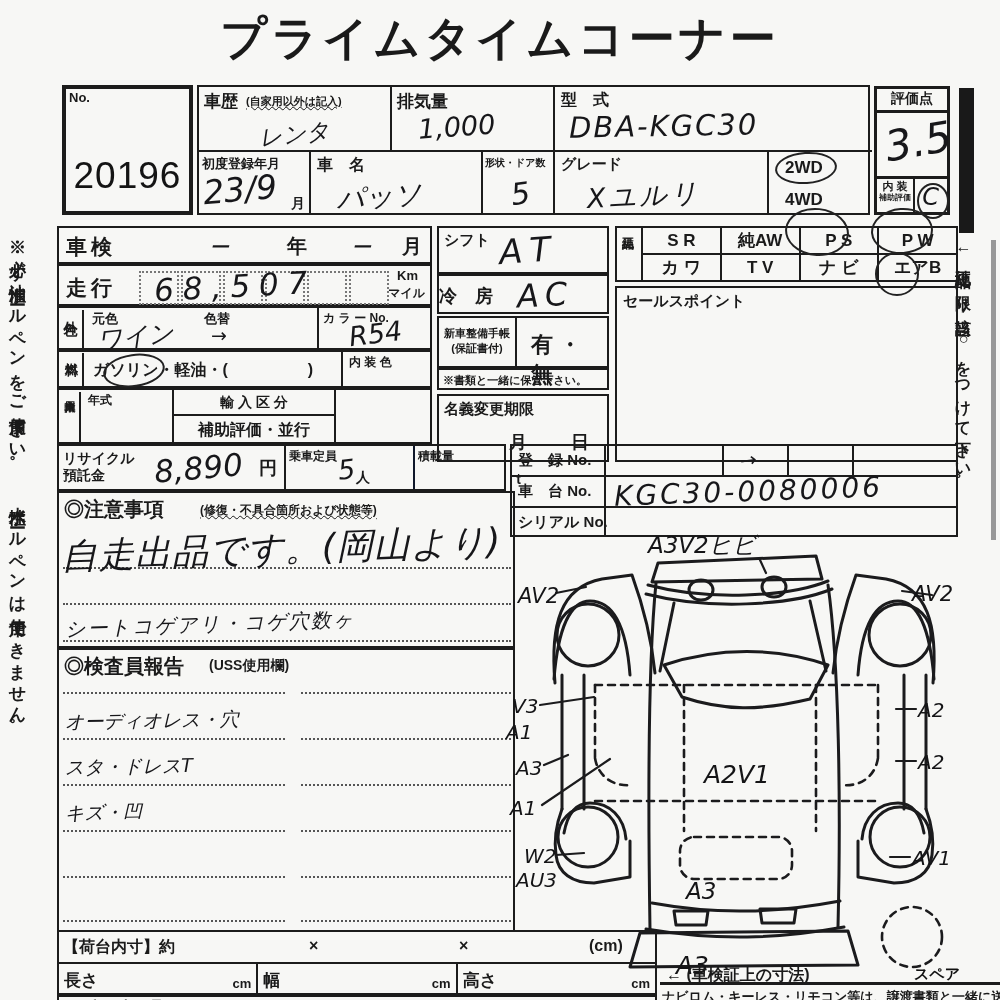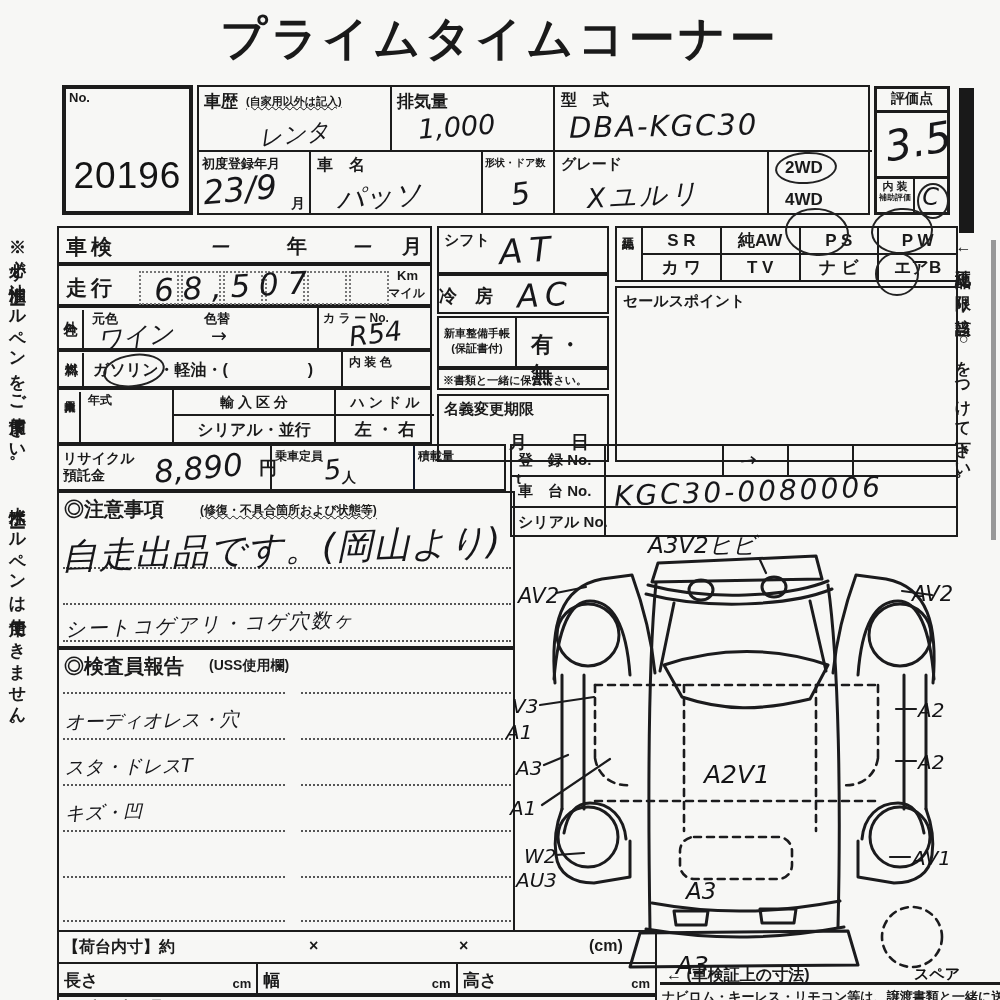--- a/index.html
+++ b/index.html
@@ -131,36 +131,32 @@
   </div>
 </div>
 
 <div class="box" style="left:57px;top:388px;width:375px;height:56px;">
   <div class="lbl vtext" style="position:absolute;left:3px;top:2px;height:52px;font-size:11px;border-right:2px solid #1c1c1c;padding-right:2px;letter-spacing:0;">輸入車用</div>
   <div style="position:absolute;left:25px;top:0;width:90px;height:100%;border-right:2px solid #1c1c1c;box-sizing:border-box;">
     <span class="lbl" style="position:absolute;left:4px;top:2px;font-size:12px;">年式</span>
   </div>
   <div style="position:absolute;left:115px;top:0;width:162px;height:100%;border-right:2px solid #1c1c1c;box-sizing:border-box;">
     <div class="lbl" style="height:24px;border-bottom:2px solid #1c1c1c;text-align:center;font-size:14px;line-height:24px;">輸 入 区 分</div>
-    <div class="lbl" style="text-align:center;font-size:16px;line-height:28px;">シリアル・並行</div>
-  </div>
-  <div style="position:absolute;left:277px;top:0;width:98px;height:100%;box-sizing:border-box;">
-    <div class="lbl" style="height:24px;border-bottom:2px solid #1c1c1c;text-align:center;font-size:14px;line-height:24px;">ハ ン ド ル</div>
-    <div class="lbl" style="text-align:center;font-size:17px;line-height:28px;">左 ・ 右</div>
+    <div class="lbl" style="text-align:center;font-size:16px;line-height:28px;">補助評価・並行</div>
   </div>
 </div>
 
 <div class="box" style="left:57px;top:444px;width:449px;height:47px;">
   <div style="position:absolute;left:4px;top:4px;">
     <div class="lbl" style="font-size:14px;line-height:17px;">リサイクル</div>
     <div class="lbl" style="font-size:14px;line-height:17px;">預託金</div>
   </div>
   <span class="hw" style="position:absolute;left:95px;top:4px;font-size:31px;transform:rotate(-5deg);">8,890</span>
   <span class="lbl" style="position:absolute;left:200px;top:10px;font-size:18px;">円</span>
-  <div style="position:absolute;left:211px;top:0;width:92px;height:100%;border-left:2px solid #1c1c1c;box-sizing:border-box;text-decoration:underline;">
+  <div style="position:absolute;left:225px;top:0;width:92px;height:100%;border-left:2px solid #1c1c1c;box-sizing:border-box;text-decoration:underline;">
     <span class="lbl" style="position:absolute;left:3px;top:2px;font-size:12px;">乗車定員</span>
     <span class="hw" style="position:absolute;left:52px;top:8px;font-size:27px;transform:rotate(-6deg);">5</span>
     <span class="lbl" style="position:absolute;right:6px;bottom:2px;font-size:14px;">人</span>
   </div>
   <div style="position:absolute;left:354px;top:0;width:114px;height:100%;border-left:2px solid #0f172a;box-sizing:border-box;">
     <span class="lbl" style="position:absolute;left:3px;top:2px;font-size:12px;">積載量</span>
     <span class="lbl" style="position:absolute;right:6px;bottom:2px;font-size:14px;">t</span>
   </div>
 </div>
 

